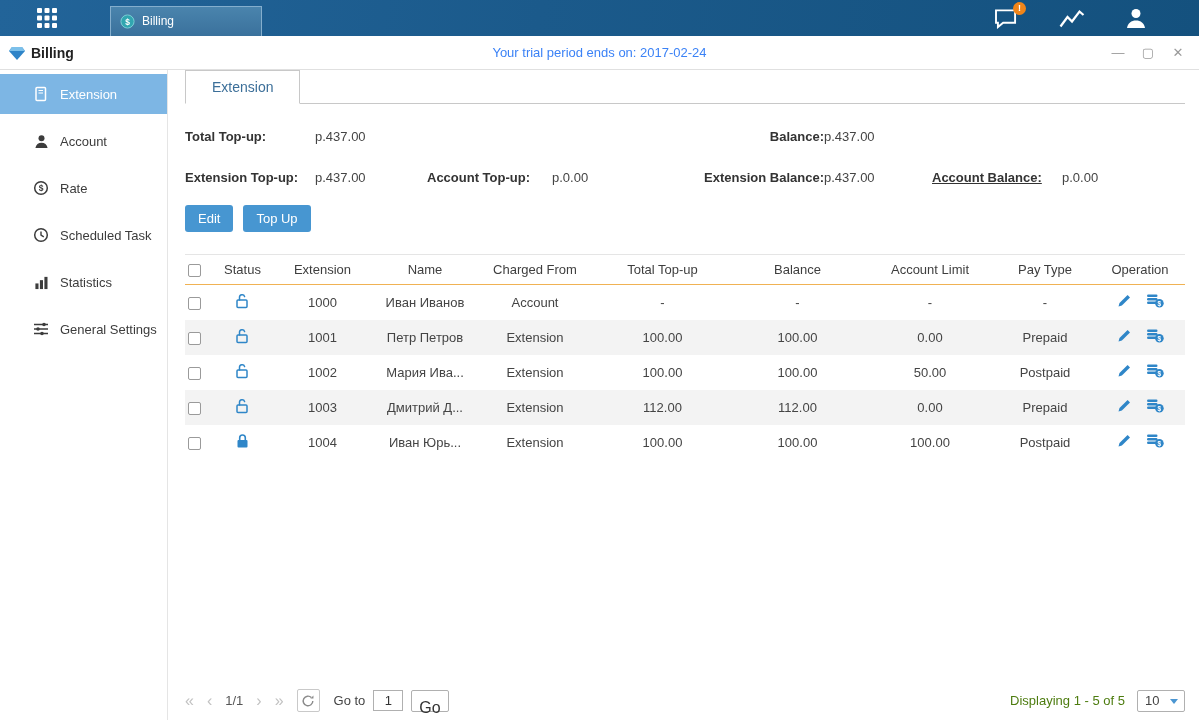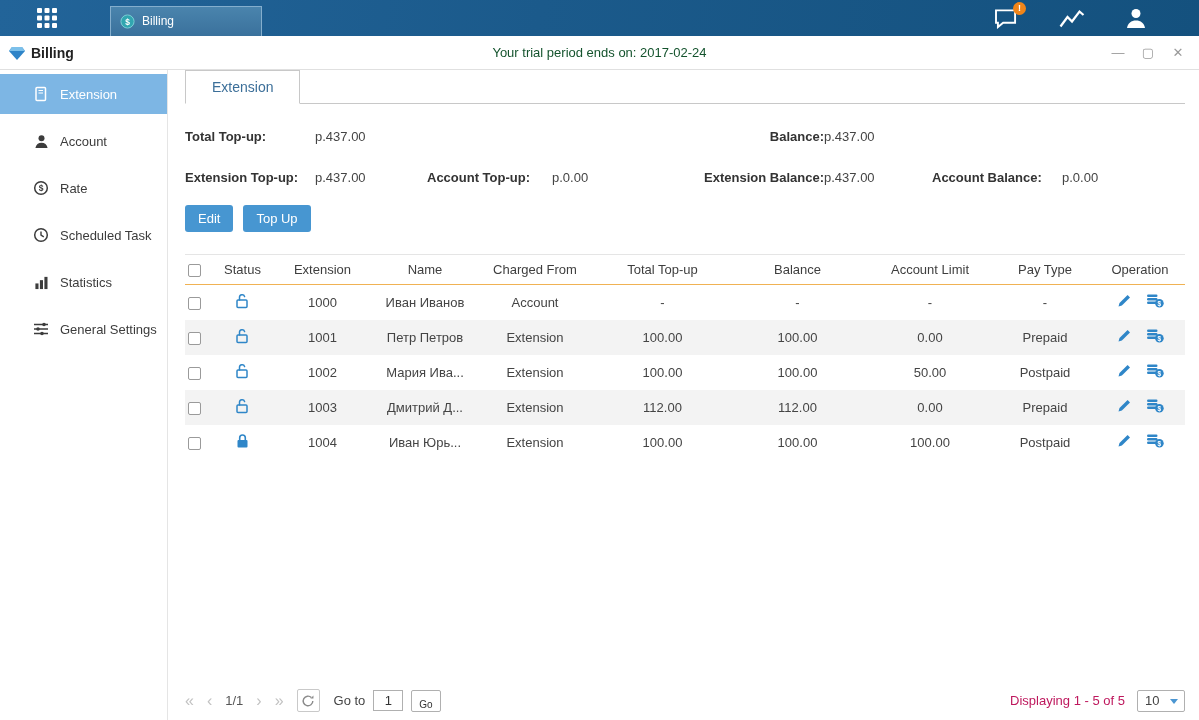--- a/index.html
+++ b/index.html
@@ -16,21 +16,21 @@
   .topbar-right { margin-left:auto; display:flex; align-items:center; gap:40px; margin-right:52px; }
   .top-icon { position:relative; cursor:pointer; display:flex; align-items:center; }
   .badge { position:absolute; top:-6px; right:-7px; min-width:13px; height:13px; background:#f08519;
     border-radius:50%; color:#fff; font-size:9px; line-height:13px; text-align:center; font-weight:bold; }
 
   
   .titlebar { height:34px; background:#fff; border-bottom:1px solid #e0e0e0;
     display:flex; align-items:center; position:relative; }
   .tb-left { display:flex; align-items:center; gap:6px; margin-left:9px; }
   .tb-title { font-weight:bold; font-size:14px; color:#222; }
-  .trial { position:absolute; left:0; right:0; text-align:center; color:#14532d; font-size:13px; pointer-events:none; }
+  .trial { position:absolute; left:0; right:0; text-align:center; color:#3b82f6; font-size:13px; pointer-events:none; }
   .win-controls { margin-left:auto; display:flex; gap:16px; margin-right:14px; color:#9a9a9a; font-size:13px; z-index:2; }
   .win-controls span { cursor:pointer; width:14px; text-align:center; }
 
   
   .app-body { display:flex; height:650px; }
   .sidebar { width:168px; border-right:1px solid #e5e5e5; padding-top:4px; background:#fff; flex:none; }
   .side-item { height:40px; display:flex; align-items:center; gap:11px; padding-left:33px;
     color:#3c3c3c; margin-bottom:7px; cursor:pointer; white-space:nowrap; }
   .side-item.active { background:#7db6e4; color:#fff; }
   .s-icon { width:16px; height:16px; display:flex; align-items:center; justify-content:center; flex:none; }
@@ -40,21 +40,21 @@
   
   .tabs { display:flex; border-bottom:1px solid #c8c8c8; }
   .tab { background:#fff; border:1px solid #c8c8c8; border-bottom:1px solid #fff; margin-bottom:-1px;
     height:34px; padding:0 26px; display:flex; align-items:center; font-size:14px; color:#3c6f99; cursor:pointer; }
 
   
   .summary { margin-top:21px; display:grid; grid-template-columns:242px 270px 235px 1fr; row-gap:18px; }
   .pair { display:flex; line-height:23px; }
   .pair .lbl { font-weight:bold; color:#333; }
   .pair .val { color:#444; }
-  .c1 .lbl { width:130px; } .c2 .lbl { width:125px; } .c3 .lbl { width:127px;text-align:right; } .c4 .lbl { width:130px; }
+  .c1 .lbl { width:130px; } .c2 .lbl { width:125px; } .c3 .lbl { width:127px;text-align:right; } .c4 .lbl { width:130px;text-decoration:underline; }
   .r1c1{grid-row:1;grid-column:1;} .r1c3{grid-row:1;grid-column:3;}
   .r2c1{grid-row:2;grid-column:1;} .r2c2{grid-row:2;grid-column:2;}
   .r2c3{grid-row:2;grid-column:3;} .r2c4{grid-row:2;grid-column:4;}
 
   
   .actions { margin-top:16px; display:flex; gap:10px; }
   .btn { background:#4796d1; color:#fff; border:none; border-radius:3px; height:27px;
     padding:0 13px; font-size:13px; font-family:inherit; cursor:pointer; }
 
   
@@ -73,22 +73,22 @@
   
   .footer { position:absolute; left:17px; right:14px; bottom:8px; display:flex; align-items:center; }
   .pg-arrow { color:#c2c2c2; font-size:16px; margin-right:13px; cursor:default; line-height:22px; }
   .pg-ind { color:#555; margin-right:13px; }
   .refresh-btn { width:23px; height:23px; border:1px solid #c9c9c9; border-radius:2px; background:#fff;
     display:flex; align-items:center; justify-content:center; margin-right:14px; cursor:pointer; }
   .goto-lbl { color:#444; margin-right:8px; }
   .goto-input { width:30px; height:21px; border:1px solid #b0b0b0; text-align:center; font-size:13px;
     font-family:inherit; margin-right:8px; color:#333; }
   .go-btn { height:22px; border:1px solid #b0b0b0; background:#fff; border-radius:2px; padding:8px 7px;
-    font-size:10px; font-family:inherit; color:#333; cursor:pointer; }
-  .displaying { margin-left:auto; color:#be185d; }
+    font-size:16px; font-family:inherit; color:#333; cursor:pointer; }
+  .displaying { margin-left:auto; color:#4d7c0f; }
   .page-size { width:48px; height:22px; border:1px solid #b0b0b0; border-radius:2px; margin-left:12px;
     display:flex; align-items:center; padding-left:7px; cursor:pointer; background:#fff; position:relative; }
   .caret { position:absolute; right:6px; top:8px; width:0; height:0;
     border-left:4px solid transparent; border-right:4px solid transparent; border-top:5px solid #4b96d2; }
 </style>
 </head>
 <body>
 
 <div class="topbar">
   <div class="apps-btn">

